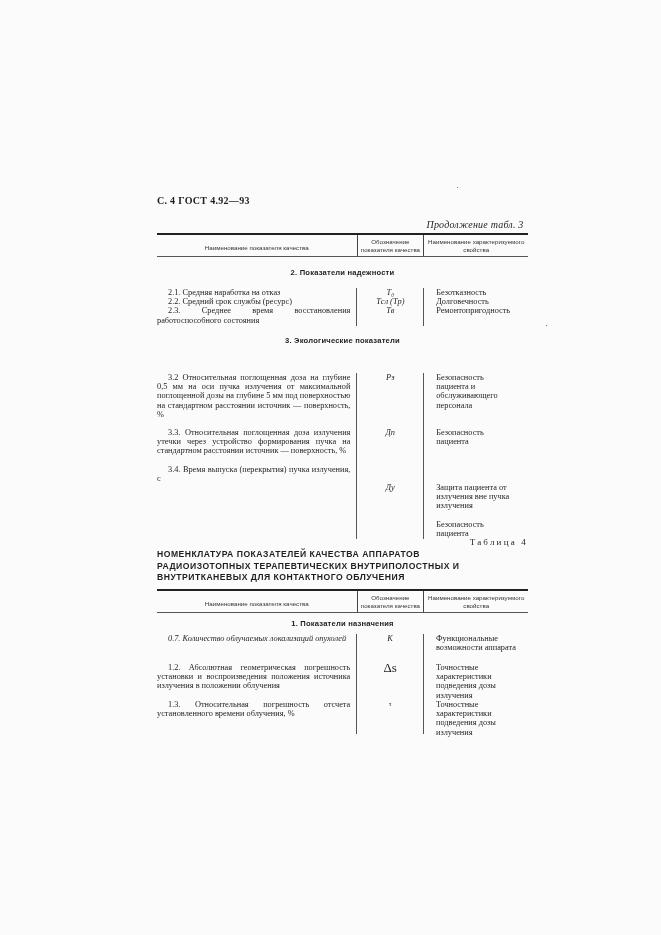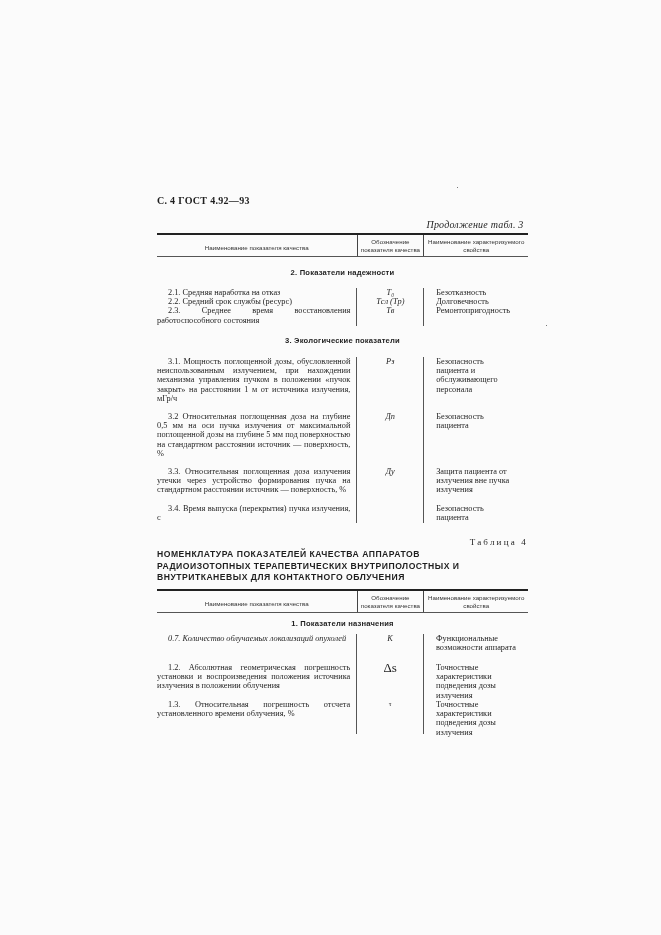--- a/index.html
+++ b/index.html
@@ -129,24 +129,23 @@
       <span class="sym">Tсл (Tр)</span>
       <span class="sym">Tв</span>
     </div>
     <div class="col-c">
       <span class="prop">Безотказность</span>
       <span class="prop">Долговечность</span>
       <span class="prop" style="width:80px;">Ремонтопригодность</span>
     </div>
   </div>
 
-  <div class="section-title" style="margin-top:10px; margin-bottom:12px;">3. Экологические показатели</div>
+  <div class="section-title" style="margin-top:10px; margin-bottom:28px;">3. Экологические показатели</div>
   <div class="rows">
     <div class="col-a">
-      <p class="item" style="height:55px;"><span class="num">3.1.</span> <span>Мощность поглощенной дозы, обусловленной неиспользованным излучением, при нахождении механизма управления пучком в положении «пучок закрыт» на расстоянии 1 м от источника излучения, мГр/ч</span></p>
       <p class="item" style="height:55px;"><span class="num">3.2</span> <span>Относительная поглощенная доза на глубине 0,5 мм на оси пучка излучения от максимальной поглощенной дозы на глубине 5 мм под поверхностью на стандартном расстоянии источник — поверхность, %</span></p>
       <p class="item" style="height:37px;"><span class="num">3.3.</span> <span>Относительная поглощенная доза излучения утечки через устройство формирования пучка на стандартном расстоянии источник — поверхность, %</span></p>
       <p class="item"><span class="num">3.4.</span> <span>Время выпуска (перекрытия) пучка излучения, с</span></p>
     </div>
     <div class="col-b" style="height:166px;font-style:italic;">
       <span class="sym" style="height:55px;">Pз</span>
       <span class="sym" style="height:55px;">Дп</span>
       <span class="sym" style="height:37px;">Ду</span>
       <span class="sym"></span>
     </div>

